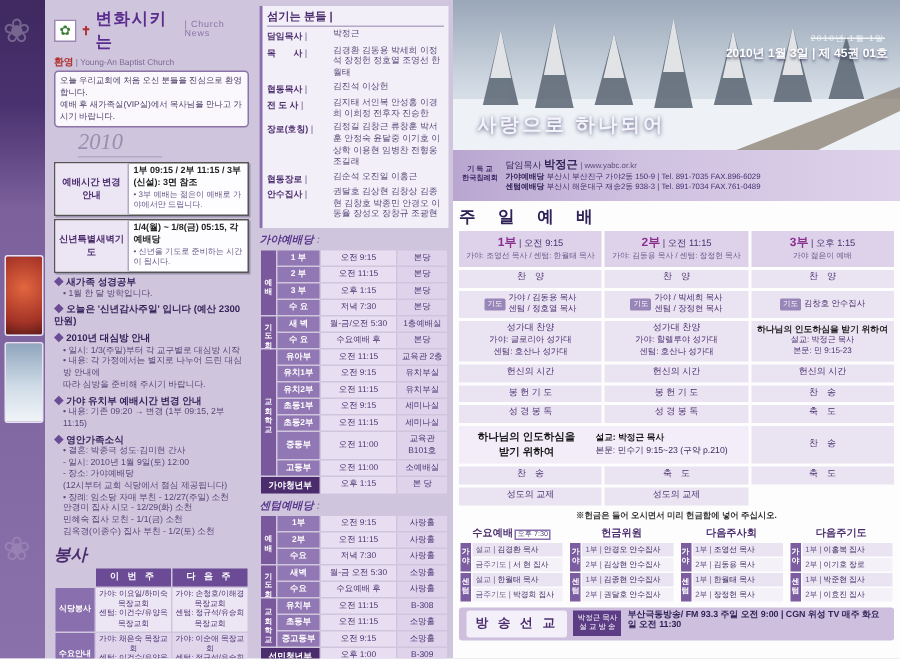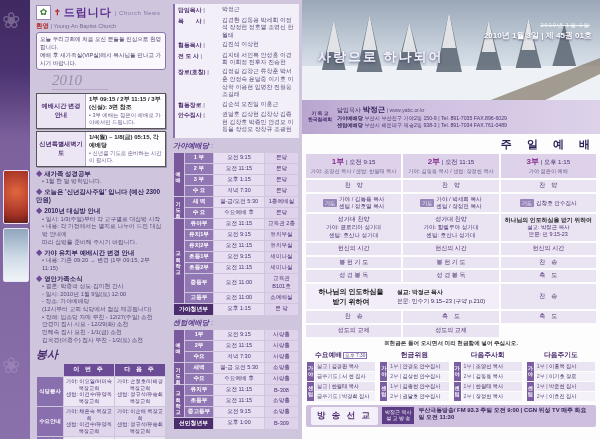--- a/index.html
+++ b/index.html
@@ -72,36 +72,36 @@
 
   
   .col-right{flex:1;background:#fdfdfe;box-sizing:border-box;padding:0 4px 2px 4px;display:flex;flex-direction:column;}
   .photo{position:relative;height:100px;margin:0 -4px;overflow:hidden;}
   .photo svg{position:absolute;inset:0;width:100%;height:100%;}
   .faint-date{position:absolute;top:22px;right:10px;font-size:5.6px;color:rgba(255,255,255,.8);
     text-decoration:line-through;letter-spacing:1px;}
   .issue-line{position:absolute;top:30px;right:8px;font-size:8px;font-weight:bold;color:#fff;
     text-shadow:0 1px 2px rgba(30,30,70,.7);}
   .slogan{position:absolute;left:16px;top:48px;color:#f4f2fa;text-shadow:0 1px 3px rgba(40,40,90,.75);}
-  .slogan .s1{font-size:13px;font-weight:bold;letter-spacing:2px;}
+  .slogan .s1{font-size:13px;font-weight:bold;letter-spacing:2px;margin-top:26px;}
   .slogan .s2{font-size:13px;font-weight:bold;letter-spacing:2px;margin-left:14px;}
 
   .logobar{height:34px;margin:0 -4px;background:linear-gradient(90deg,#b9a6d0,#cfc0e0 40%,#ddd2ea);
     display:flex;align-items:center;padding:0 6px;gap:5px;box-sizing:border-box;}
   .denom{flex:none;text-align:center;font-size:4.8px;font-weight:bold;color:#3f2566;line-height:1.25;}
   .church-script{flex:none;font-family:"Liberation Serif",serif;font-style:italic;font-weight:bold;
     font-size:17px;color:#3f2566;letter-spacing:1px;margin-right:3px;}
   .contact{flex:1;line-height:1.35;}
   .contact .c1{font-size:6px;color:#2f2257;}
   .contact .c1 b{font-size:7.5px;}
   .contact .c1 .site{font-size:5.2px;color:#5a4a7a;}
   .contact .c2{font-size:5.2px;color:#4a3070;}
   .contact .c2 b{color:#2f2257;}
 
-  .wtitle{text-align:right;font-size:11px;font-weight:bold;color:#2f2257;letter-spacing:6px;margin:3px 0 2px;}
+  .wtitle{text-align:left;font-size:11px;font-weight:bold;color:#2f2257;letter-spacing:6px;margin:3px 0 2px;}
   .wgrid{display:grid;grid-template-columns:1fr 1fr 1fr;gap:2px;grid-auto-rows:auto;}
   .wc{background:#eae3f2;color:#4a3070;font-size:6px;text-align:center;padding:2px 1px;
     display:flex;align-items:center;justify-content:center;line-height:1.3;}
   .wh{background:#ddd2ea;flex-direction:column;padding:3px 1px;}
   .wh .l1{font-size:6.2px;color:#4a3070;}
   .wh .wno{font-size:8px;font-weight:bold;color:#8b2f8f;}
   .wh .wsub{font-size:5.2px;color:#6a5a8a;margin-top:1px;}
   .pray{gap:2px;}
   .pbadge{background:#9886b8;color:#fff;font-size:5px;padding:1px 2px;border-radius:1px;flex:none;}
   .plines{display:flex;flex-direction:column;font-size:5.6px;}
@@ -148,21 +148,21 @@
     <div class="fl f1">❀</div>
     <div class="strip-photo autumn"></div>
     <div class="strip-photo snow"></div>
     <div class="fl f2">❀</div>
   </div>
 
   <div class="col-left">
     <div class="news-head">
       <span class="leaf-icon">✿</span>
       <span class="cross-icon">✝</span>
-      <span class="news-title">드립니다</span>
+      <span class="news-title">변화시키는</span>
       <span class="news-title-en">| Church News</span>
     </div>
     <div class="welcome-tag">
       <b>환영</b>
       <span>| Young-An Baptist Church</span>
     </div>
     <div class="welcome-box">
       <div>오늘 우리교회에 처음 오신 분들을 진심으로 환영합니다.</div>
       <div>예배 후 새가족실(VIP실)에서 목사님을 만나고 가시기 바랍니다.</div>
     </div>
@@ -275,20 +275,21 @@
 
       </tbody>
     </table>
 
     
     
   </div>
 
   <div class="col-mid">
     <div class="serving">
+      <div class="serv-title">섬기는 분들 |</div>
       <div>
 
           <div class="role-row">
             <span class="role">담임목사</span>
             <span class="names">박정근</span>
           </div>
 
           <div class="role-row">
             <span class="role">목　　사</span>
             <span class="names">김경환 김동용 박세희 이정석 장정헌 정호열 조영선 한월태</span>

